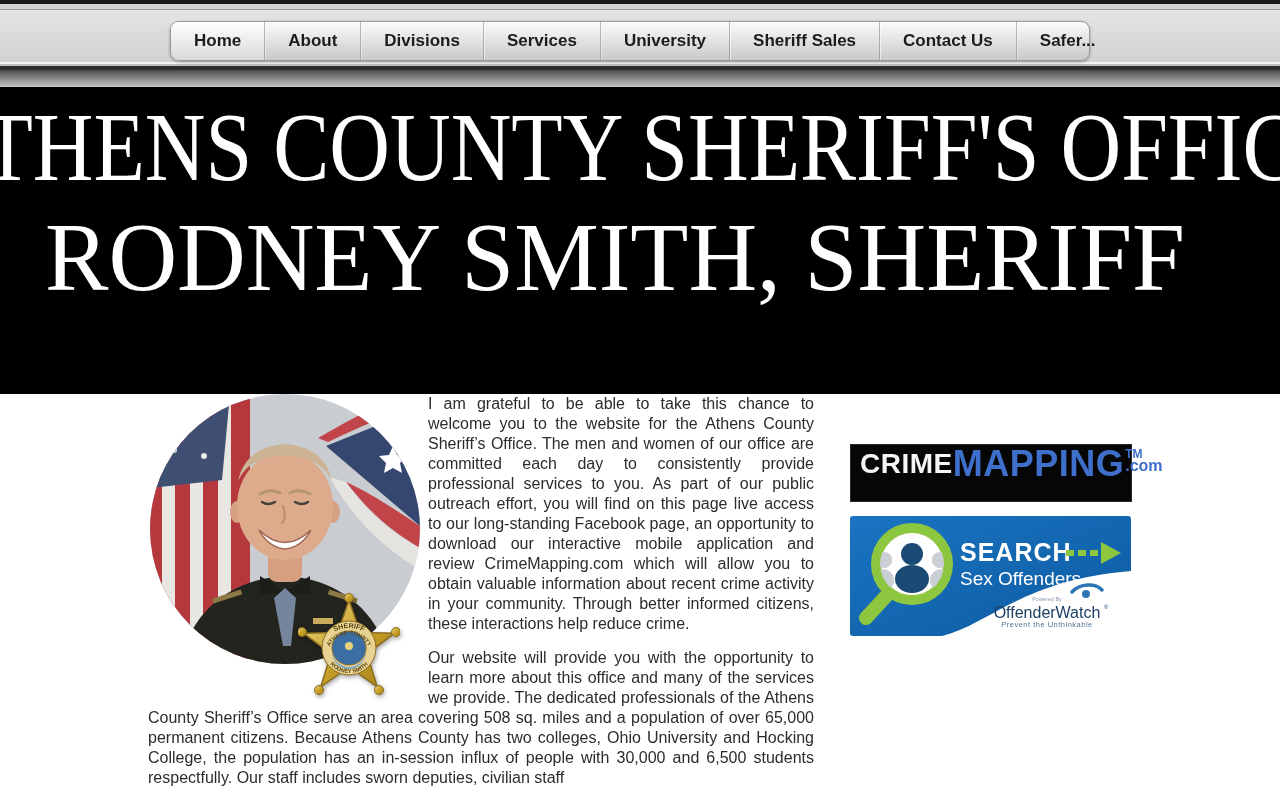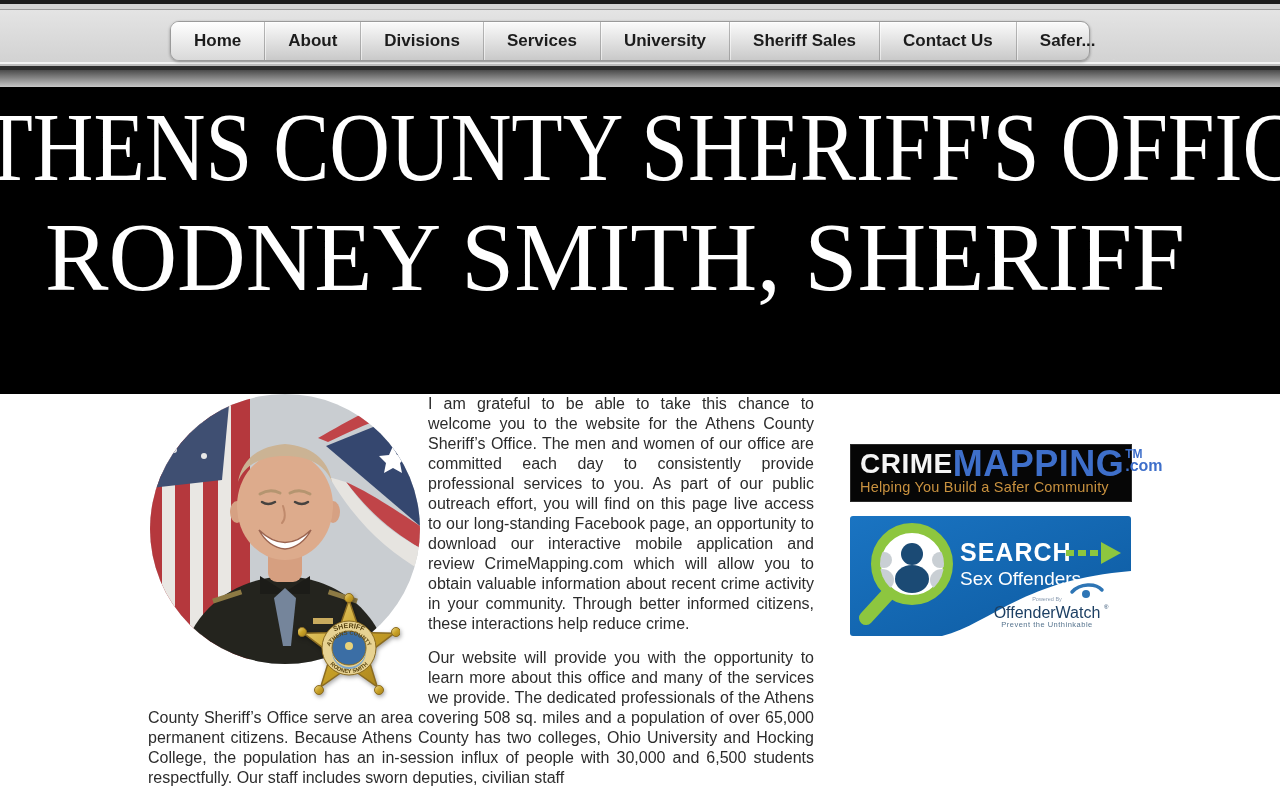--- a/index.html
+++ b/index.html
@@ -184,21 +184,20 @@
 
       <div class="cm-banner">
         <div class="cm-line1">
           <span class="cm-white">CRIME</span>
             <span class="cm-blue">MAPPING</span>
           <span class="cm-stack">
             <span class="cm-tm">TM</span>
             <span class="cm-dotcom">.com</span>
           </span>
         </div>
-        <div class="cm-tagline">Helping You Build a Safer Community</div>
       </div>
 
       <div class="so-banner">
         <svg viewBox="0 0 281 120" width="281" height="120">
           <defs>
             <linearGradient id="soblue" x1="0" y1="0" x2="1" y2="1">
               <stop offset="0" stop-color="#1a74c2"></stop>
                 <stop offset="1" stop-color="#0d5aa0"></stop>
             </linearGradient>
             <clipPath id="glass">

